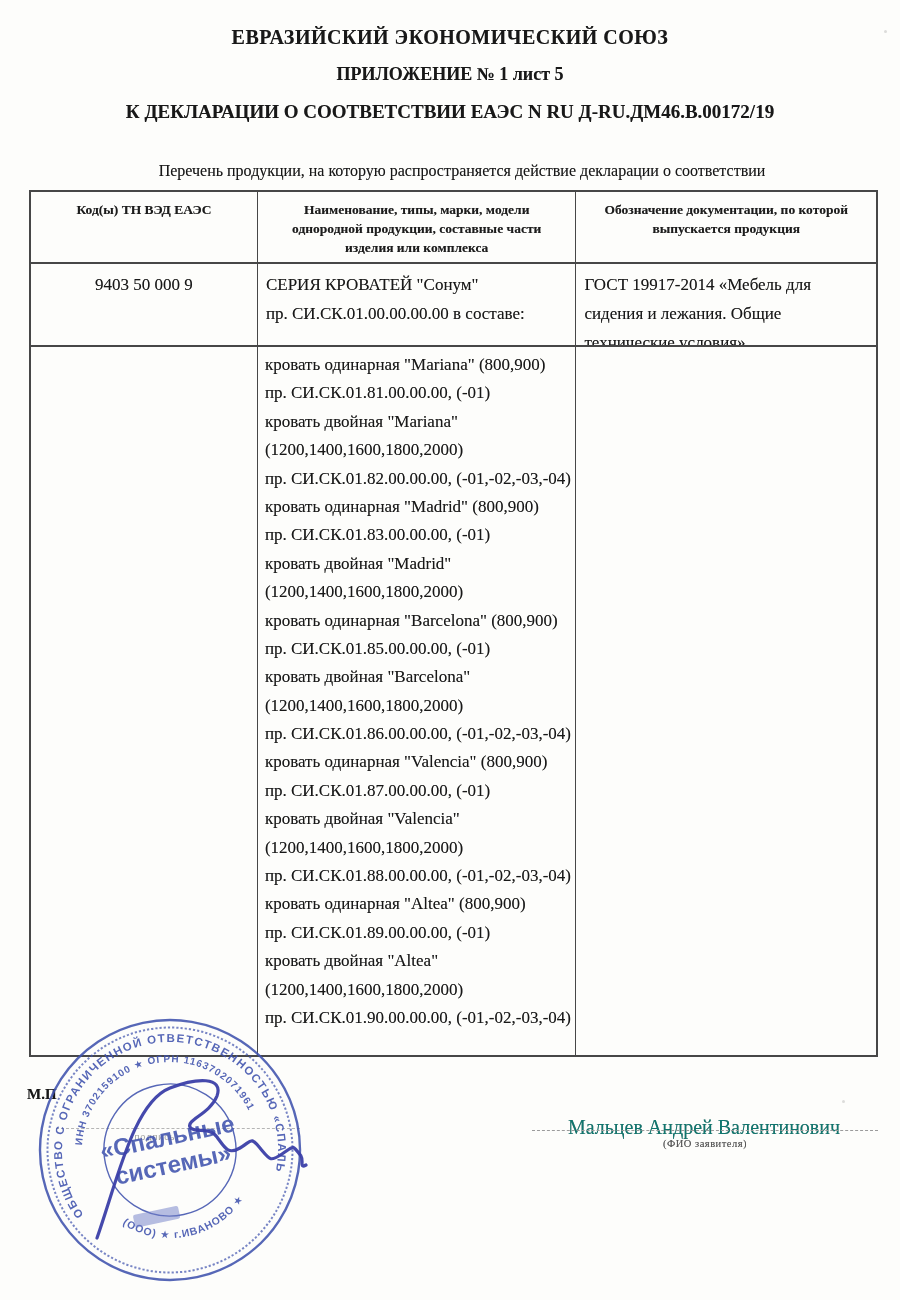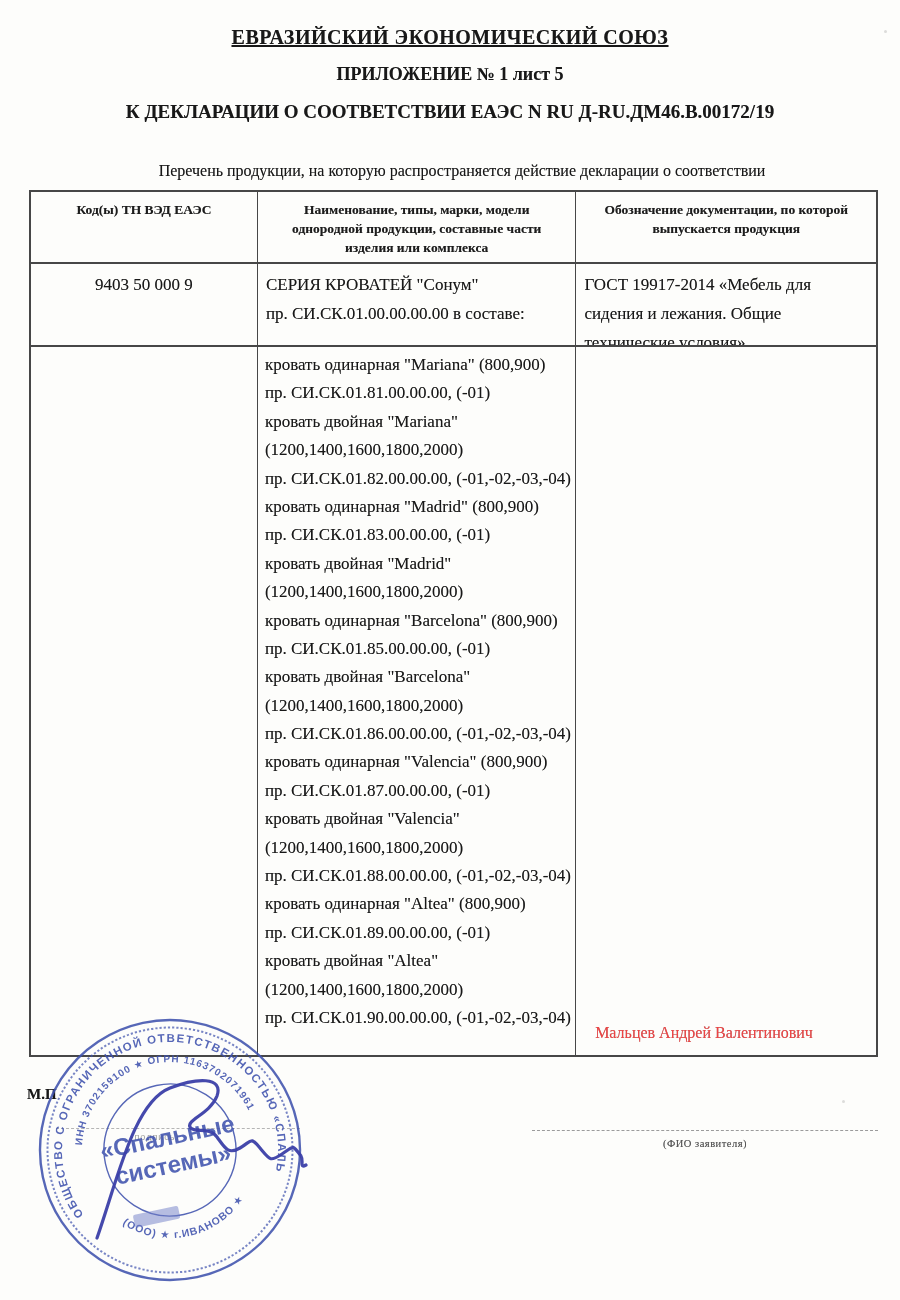--- a/index.html
+++ b/index.html
@@ -8,21 +8,21 @@
     width:900px;height:1300px;
     background:#fdfdfb;
     font-family:"Liberation Serif","DejaVu Serif",serif;
     color:#181818;
     overflow:hidden;
   }
   .doc-text{ text-shadow:0 0 .5px rgba(40,40,40,.45); }
 
   
   .title{position:absolute;left:0;width:100%;text-align:center;font-weight:bold;}
-  .title1{top:26px;font-size:20px;letter-spacing:.5px;text-decoration:underline;}
+  .title1{top:26px;font-size:20px;letter-spacing:.5px;}
   .title2{top:64px;font-size:18px;}
   .title3{top:101px;font-size:19px;}
   .table-caption{position:absolute;top:162px;left:0;width:100%;text-align:center;font-size:16px;padding-left:12px;}
 
   
   .table{
     position:absolute;left:29px;top:190px;width:849px;height:867px;
     border:2px solid #474747;box-sizing:border-box;
     display:flex;flex-direction:column;
   }
@@ -46,22 +46,22 @@
 
   
   .mp-label{position:absolute;left:27px;top:1086px;font-size:15px;font-weight:bold;}
   .sig-line-left{position:absolute;left:56px;top:1128px;width:244px;border-top:1.2px dashed #b5b5b5;}
   .sig-caption-left{
     position:absolute;left:100px;top:1132px;width:110px;text-align:center;
     font-size:9px;color:#9a9a9a;letter-spacing:1px;
     font-family:"Liberation Sans","DejaVu Sans",sans-serif;
   }
   .applicant-name{
-    position:absolute;left:530px;top:1024px;width:348px;text-align:center;
-    font-size:16px;color:#ef4444;
+    position:absolute;left:530px;top:1116px;width:348px;text-align:center;
+    font-size:20px;color:#0f766e;
   }
   .sig-line-right{position:absolute;left:532px;top:1130px;width:346px;border-top:1.2px dashed #9b9b9b;}
   .applicant-caption{
     position:absolute;left:532px;top:1138px;width:346px;text-align:center;
     font-size:10.5px;color:#555;letter-spacing:.5px;
   }
   .stamp-svg{position:absolute;left:20px;top:1010px;z-index:3;}
   .speck{position:absolute;width:3px;height:3px;border-radius:50%;background:#dcdcda;}
 </style>
 </head>

